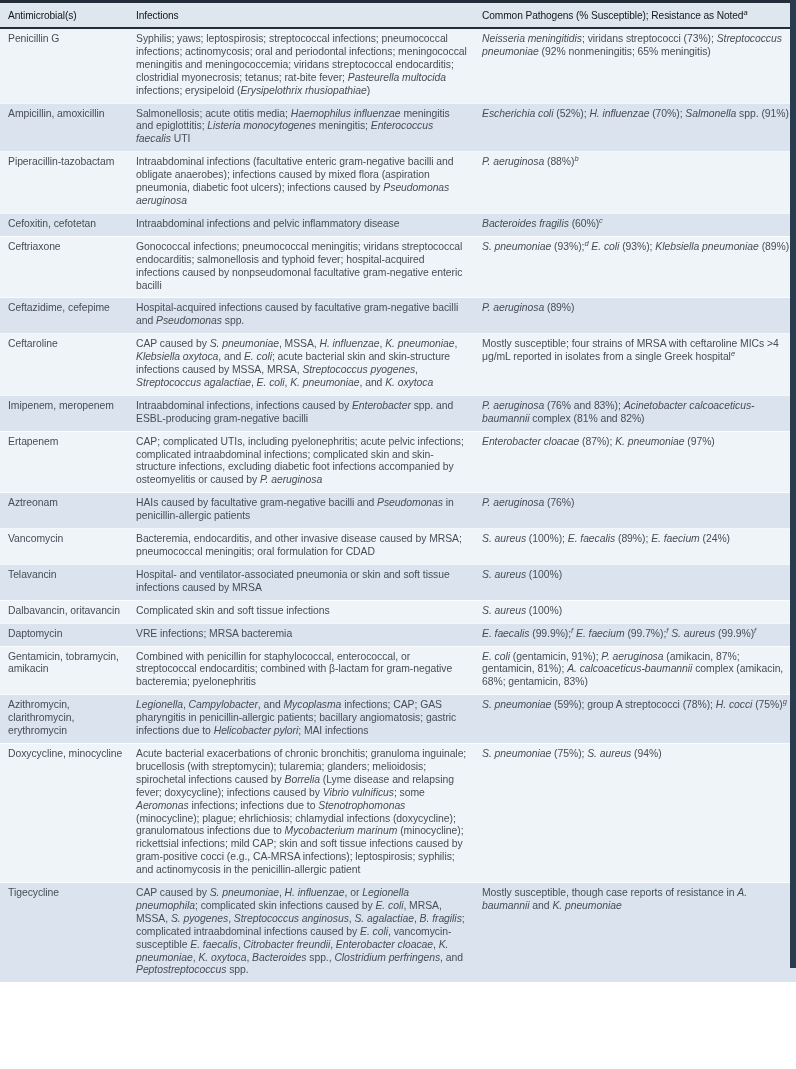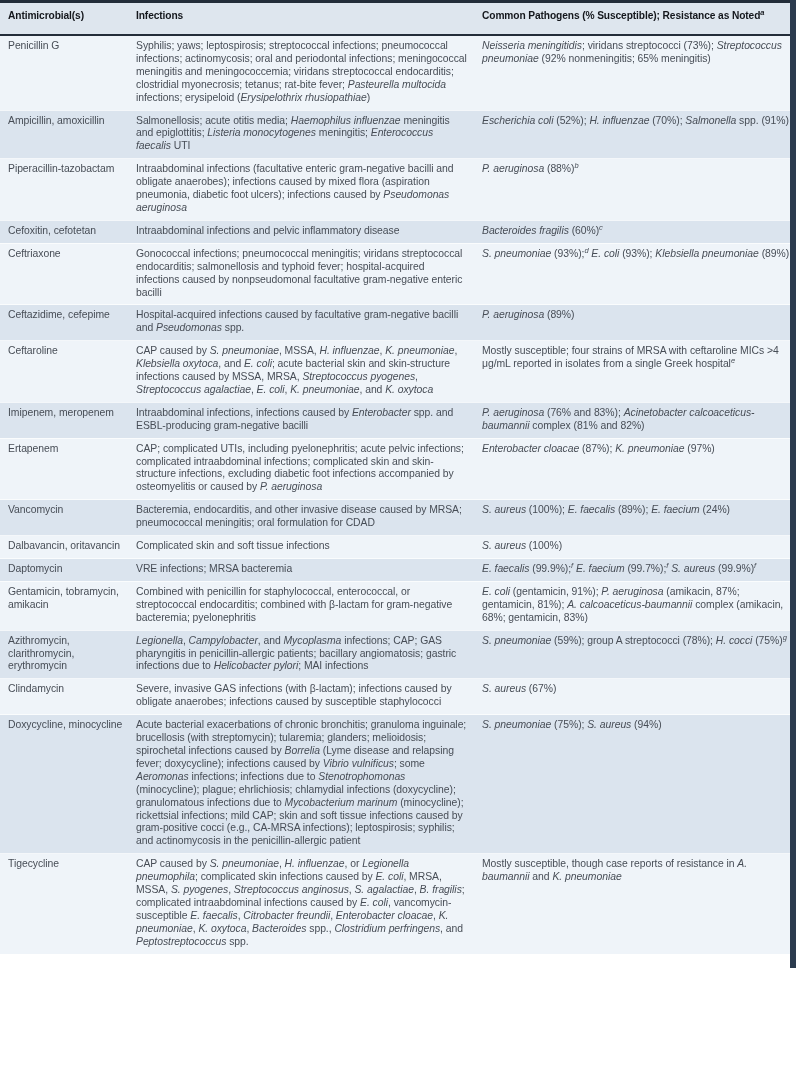--- a/index.html
+++ b/index.html
@@ -38,24 +38,24 @@
     table-layout:fixed;
     border-top:3px solid var(--rule-dark);
   }
   col.c1{width:128px;}
   col.c2{width:346px;}
   col.c3{width:322px;}
   thead th{
     background:var(--header-bg);
     color:var(--text-header);
     font-size:10.2px;
-    font-weight:bold;
+    font-weight:normal;
     text-align:left;
     vertical-align:middle;
-    padding:7px 4px 13px 8px;
+    padding:7px 4px 6px 8px;
     border-bottom:2px solid var(--rule-dark);
     white-space:nowrap;
     overflow:hidden;
     letter-spacing:-0.1px;
   }
   tbody td{
     color:var(--text-body);
     font-size:10.4px;
     line-height:12.9px;
     vertical-align:top;
@@ -129,23 +129,33 @@
           <td><span>Imipenem, meropenem</span></td>
           <td><span>Intraabdominal infections, infections caused by </span><span class="it">Enterobacter</span><span> spp. and ESBL-producing gram-negative bacilli</span></td>
           <td><span class="it">P. aeruginosa</span><span> (76% and 83%); </span><span class="it">Acinetobacter calcoaceticus-baumannii</span><span> complex (81% and 82%)</span></td>
         </tr>
         <tr>
           <td><span>Ertapenem</span></td>
           <td><span>CAP; complicated UTIs, including pyelonephritis; acute pelvic infections; complicated intraabdominal infections; complicated skin and skin-structure infections, excluding diabetic foot infections accompanied by osteomyelitis or caused by </span><span class="it">P. aeruginosa</span></td>
           <td><span class="it">Enterobacter cloacae</span><span> (87%); </span><span class="it">K. pneumoniae</span><span> (97%)</span></td>
         </tr>
         <tr>
+          <td><span>Aztreonam</span></td>
+          <td><span>HAIs caused by facultative gram-negative bacilli and </span><span class="it">Pseudomonas</span><span> in penicillin-allergic patients</span></td>
+          <td><span class="it">P. aeruginosa</span><span> (76%)</span></td>
+        </tr>
+        <tr>
           <td><span>Vancomycin</span></td>
           <td><span>Bacteremia, endocarditis, and other invasive disease caused by MRSA; pneumococcal meningitis; oral formulation for CDAD</span></td>
           <td><span class="it">S. aureus</span><span> (100%); </span><span class="it">E. faecalis</span><span> (89%); </span><span class="it">E. faecium</span><span> (24%)</span></td>
+        </tr>
+        <tr>
+          <td><span>Telavancin</span></td>
+          <td><span>Hospital- and ventilator-associated pneumonia or skin and soft tissue infections caused by MRSA</span></td>
+          <td><span class="it">S. aureus</span><span> (100%)</span></td>
         </tr>
         <tr>
           <td><span>Dalbavancin, oritavancin</span></td>
           <td><span>Complicated skin and soft tissue infections</span></td>
           <td><span class="it">S. aureus</span><span> (100%)</span></td>
         </tr>
         <tr>
           <td><span>Daptomycin</span></td>
           <td><span>VRE infections; MRSA bacteremia</span></td>
           <td><span class="it">E. faecalis</span><span> (99.9%);</span><sup>f</sup><span> </span><span class="it">E. faecium</span><span> (99.7%);</span><sup>f</sup><span> </span><span class="it">S. aureus</span><span> (99.9%)</span><sup>f</sup></td>
@@ -154,25 +164,20 @@
           <td><span>Gentamicin, tobramycin, amikacin</span></td>
           <td><span>Combined with penicillin for staphylococcal, enterococcal, or streptococcal endocarditis; combined with β-lactam for gram-negative bacteremia; pyelonephritis</span></td>
           <td><span class="it">E. coli</span><span> (gentamicin, 91%); </span><span class="it">P. aeruginosa</span><span> (amikacin, 87%; gentamicin, 81%); </span><span class="it">A. calcoaceticus-baumannii</span><span> complex (amikacin, 68%; gentamicin, 83%)</span></td>
         </tr>
         <tr>
           <td><span>Azithromycin, clarithromycin, erythromycin</span></td>
           <td><span class="it">Legionella</span><span>, </span><span class="it">Campylobacter</span><span>, and </span><span class="it">Mycoplasma</span><span> infections; CAP; GAS pharyngitis in penicillin-allergic patients; bacillary angiomatosis; gastric infections due to </span><span class="it">Helicobacter pylori</span><span>; MAI infections</span></td>
           <td><span class="it">S. pneumoniae</span><span> (59%); group A streptococci (78%); </span><span class="it">H. cocci</span><span> (75%)</span><sup>g</sup></td>
         </tr>
         <tr>
-          <td><span>Clindamycin</span></td>
-          <td><span>Severe, invasive GAS infections (with β-lactam); infections caused by obligate anaerobes; infections caused by susceptible staphylococci</span></td>
-          <td><span class="it">S. aureus</span><span> (67%)</span></td>
-        </tr>
-        <tr>
           <td><span>Doxycycline, minocycline</span></td>
           <td><span>Acute bacterial exacerbations of chronic bronchitis; granuloma inguinale; brucellosis (with streptomycin); tularemia; glanders; melioidosis; spirochetal infections caused by </span><span class="it">Borrelia</span><span> (Lyme disease and relapsing fever; doxycycline); infections caused by </span><span class="it">Vibrio vulnificus</span><span>; some </span><span class="it">Aeromonas</span><span> infections; infections due to </span><span class="it">Stenotrophomonas</span><span> (minocycline); plague; ehrlichiosis; chlamydial infections (doxycycline); granulomatous infections due to </span><span class="it">Mycobacterium marinum</span><span> (minocycline); rickettsial infections; mild CAP; skin and soft tissue infections caused by gram-positive cocci (e.g., CA-MRSA infections); leptospirosis; syphilis; and actinomycosis in the penicillin-allergic patient</span></td>
           <td><span class="it">S. pneumoniae</span><span> (75%); </span><span class="it">S. aureus</span><span> (94%)</span></td>
         </tr>
         <tr>
           <td><span>Tigecycline</span></td>
           <td><span>CAP caused by </span><span class="it">S. pneumoniae</span><span>, </span><span class="it">H. influenzae</span><span>, or </span><span class="it">Legionella pneumophila</span><span>; complicated skin infections caused by </span><span class="it">E. coli</span><span>, MRSA, MSSA, </span><span class="it">S. pyogenes</span><span>, </span><span class="it">Streptococcus anginosus</span><span>, </span><span class="it">S. agalactiae</span><span>, </span><span class="it">B. fragilis</span><span>; complicated intraabdominal infections caused by </span><span class="it">E. coli</span><span>, vancomycin-susceptible </span><span class="it">E. faecalis</span><span>, </span><span class="it">Citrobacter freundii</span><span>, </span><span class="it">Enterobacter cloacae</span><span>, </span><span class="it">K. pneumoniae</span><span>, </span><span class="it">K. oxytoca</span><span>, </span><span class="it">Bacteroides</span><span> spp., </span><span class="it">Clostridium perfringens</span><span>, and </span><span class="it">Peptostreptococcus</span><span> spp.</span></td>
           <td><span>Mostly susceptible, though case reports of resistance in </span><span class="it">A. baumannii</span><span> and </span><span class="it">K. pneumoniae</span></td>
         </tr>
       </tbody>

